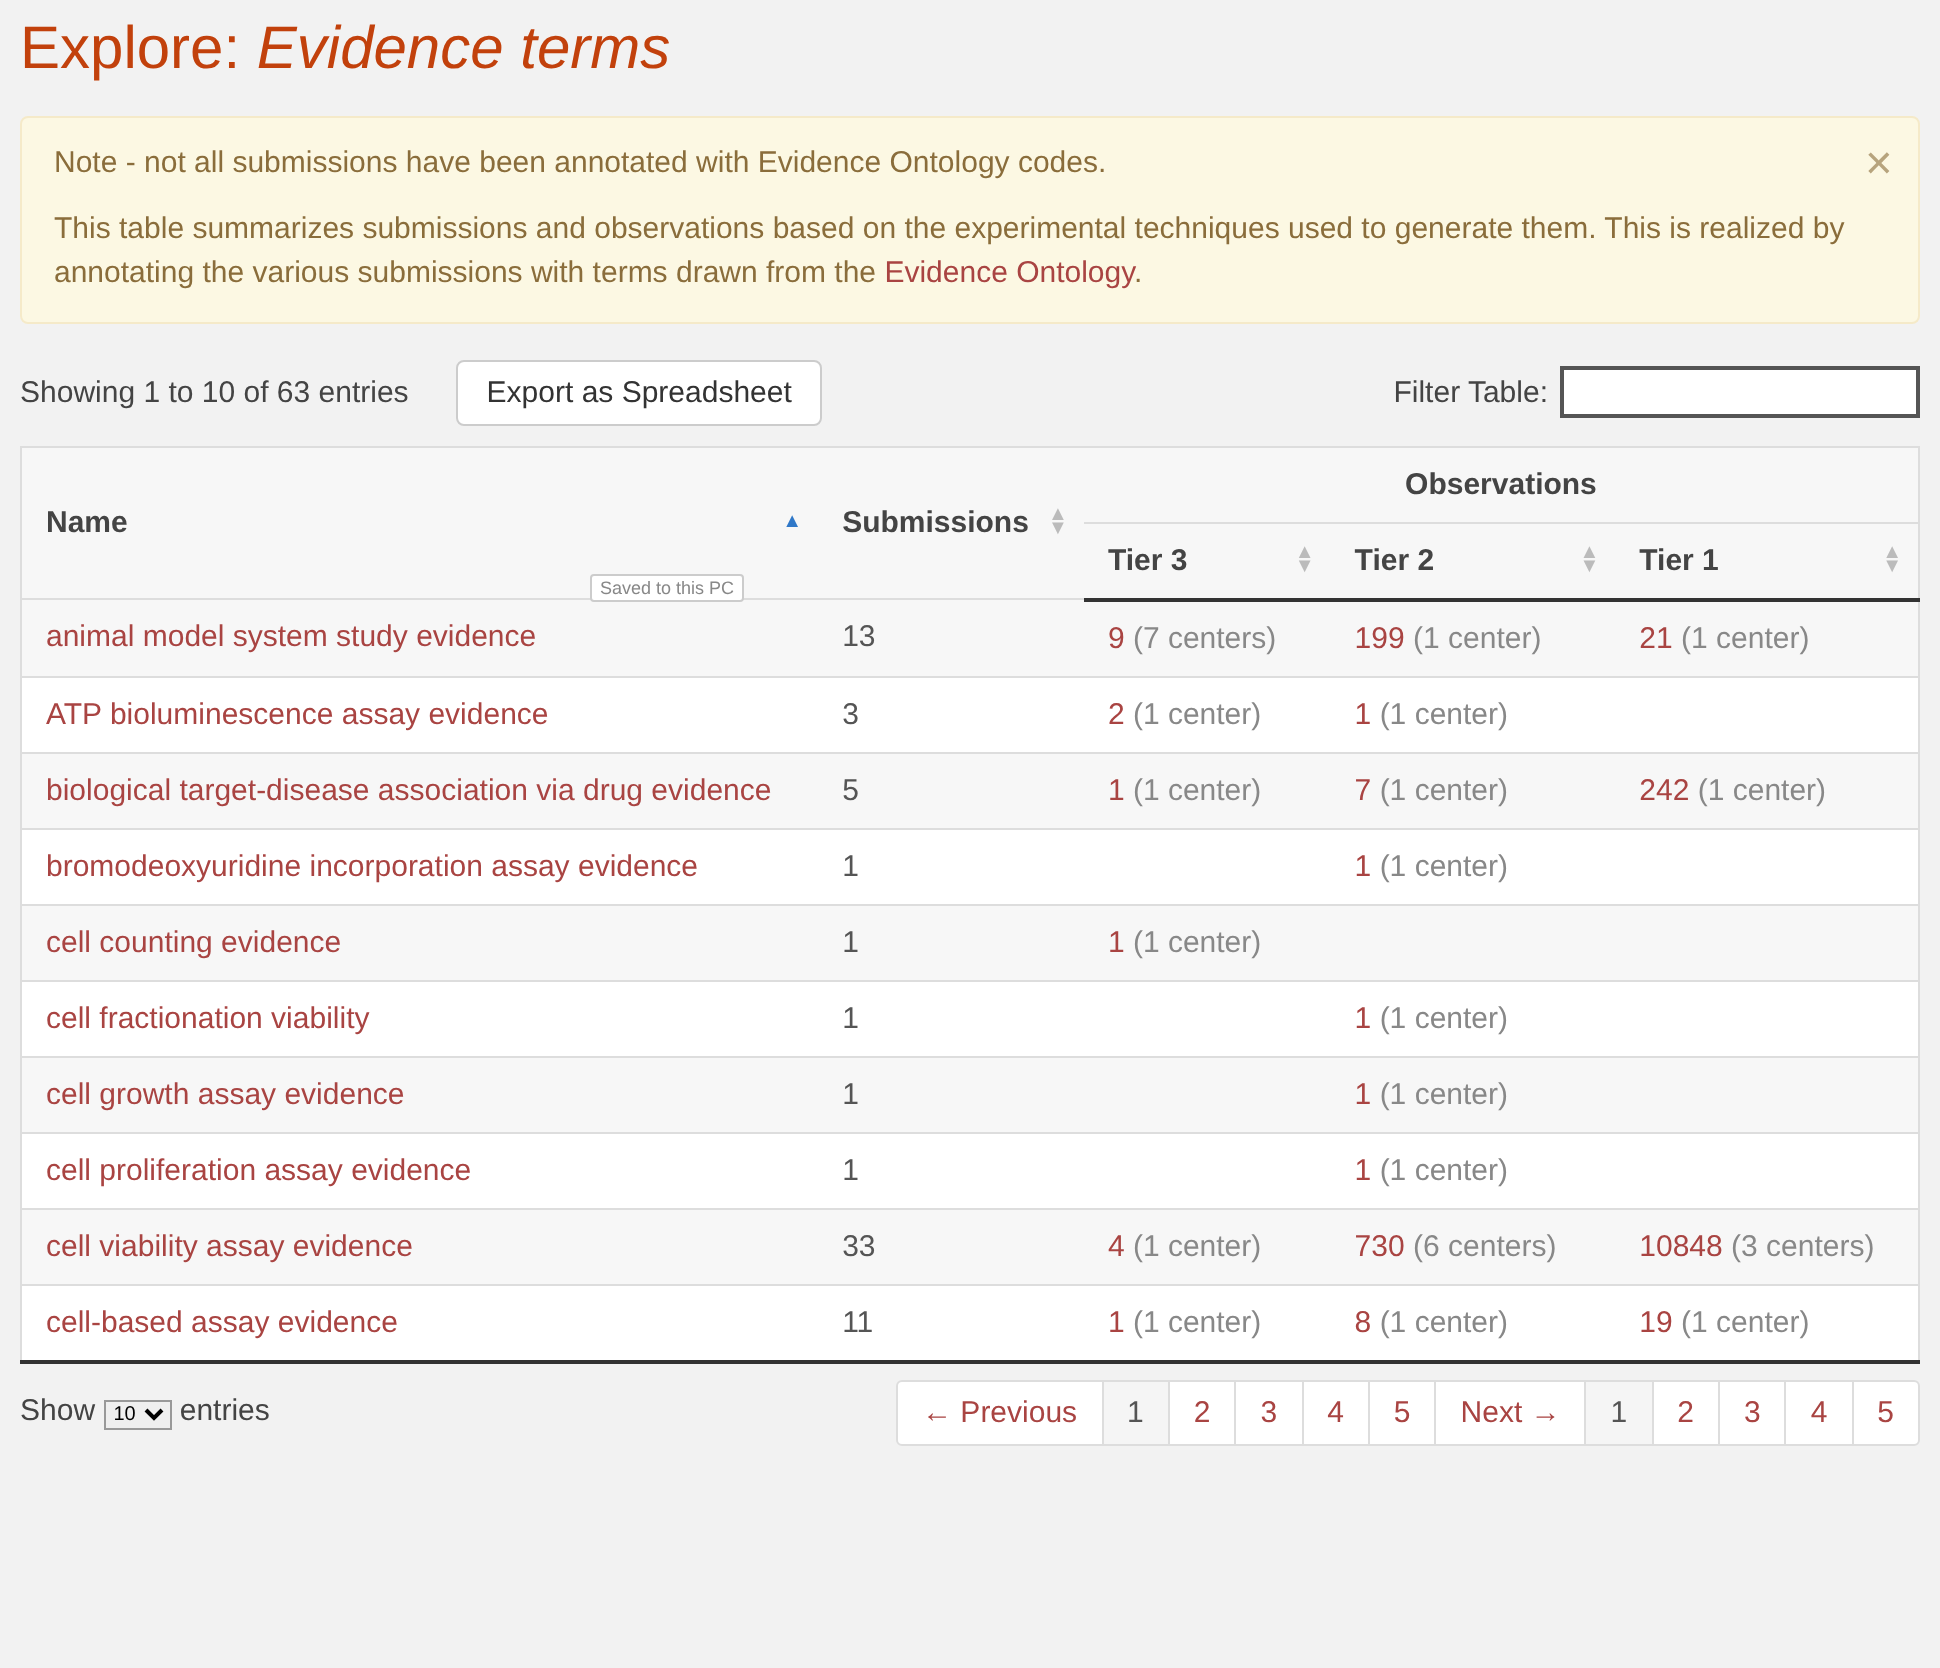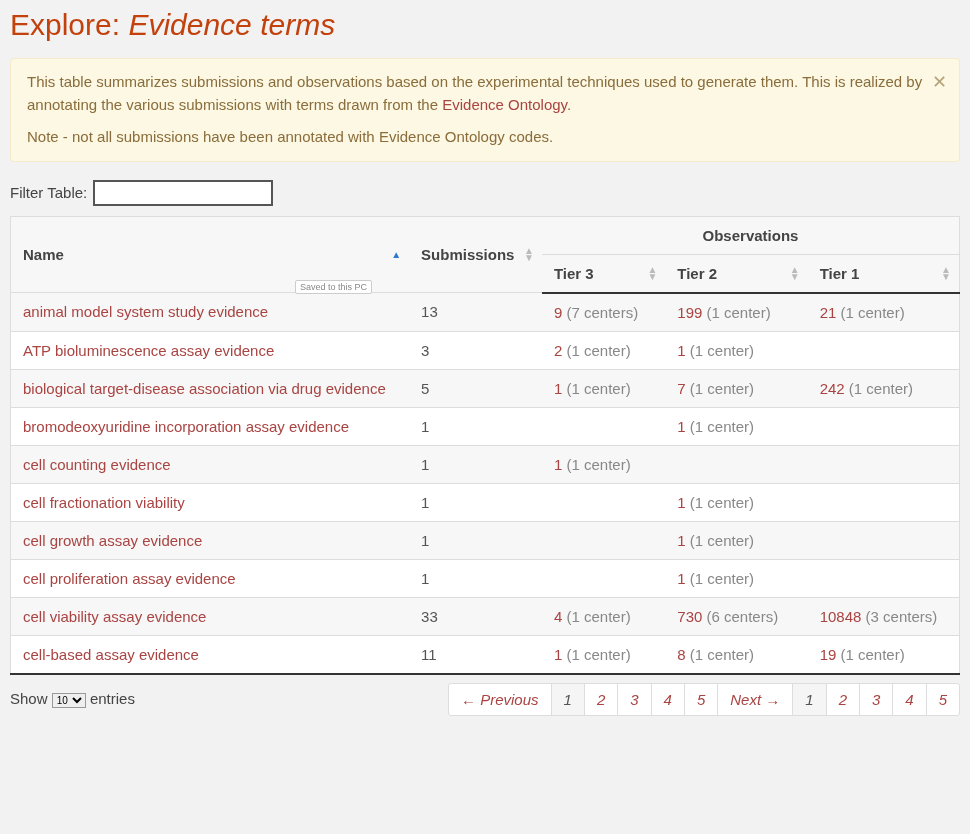--- a/index.html
+++ b/index.html
@@ -130,21 +130,20 @@
   .pagination { display: flex; }
   .pagination .pg {
     border: 1px solid #ddd;
     background: #fff;
     padding: 7px 12px;
     font-size: 15px;
     color: #a94442;
     cursor: pointer;
     margin-left: -1px;
     text-align: center;
-    font-style: italic;
   }
   .pagination .pg:first-child { border-radius: 3px 0 0 3px; }
   .pagination .pg:last-child { border-radius: 0 3px 3px 0; }
   .pagination .pg.active { color: #555; background: #f5f5f5; cursor: default; }
 
   .saved-badge {
     position: absolute;
     left: 284px;
     bottom: -2px;
     font-size: 9px;
@@ -159,27 +158,31 @@
 </head>
 <body>
 
 <div class="container">
   <h1>
     <span>Explore: </span><em>Evidence terms</em>
   </h1>
 
   <div class="alert">
     <span class="close">✕</span>
+    <p>Note - not all submissions have been annotated with Evidence Ontology codes.</p>
     <p>
       <span>This table summarizes submissions and observations based on the experimental techniques used to generate them. This is realized by annotating the various submissions with terms drawn from the </span><a href="#">Evidence Ontology</a><span>.</span>
     </p>
-    <p>Note - not all submissions have been annotated with Evidence Ontology codes.</p>
   </div>
 
   <div class="controls">
+    <div class="controls-left">
+      <span>Showing 1 to 10 of 63 entries</span>
+      <button class="btn">Export as Spreadsheet</button>
+    </div>
     <div class="filter-wrap">
       <span>Filter Table:</span>
       <input type="text" style="">
     </div>
   </div>
 
   <table>
     <colgroup>
       <col style="width:42%">
         <col style="width:14%">

